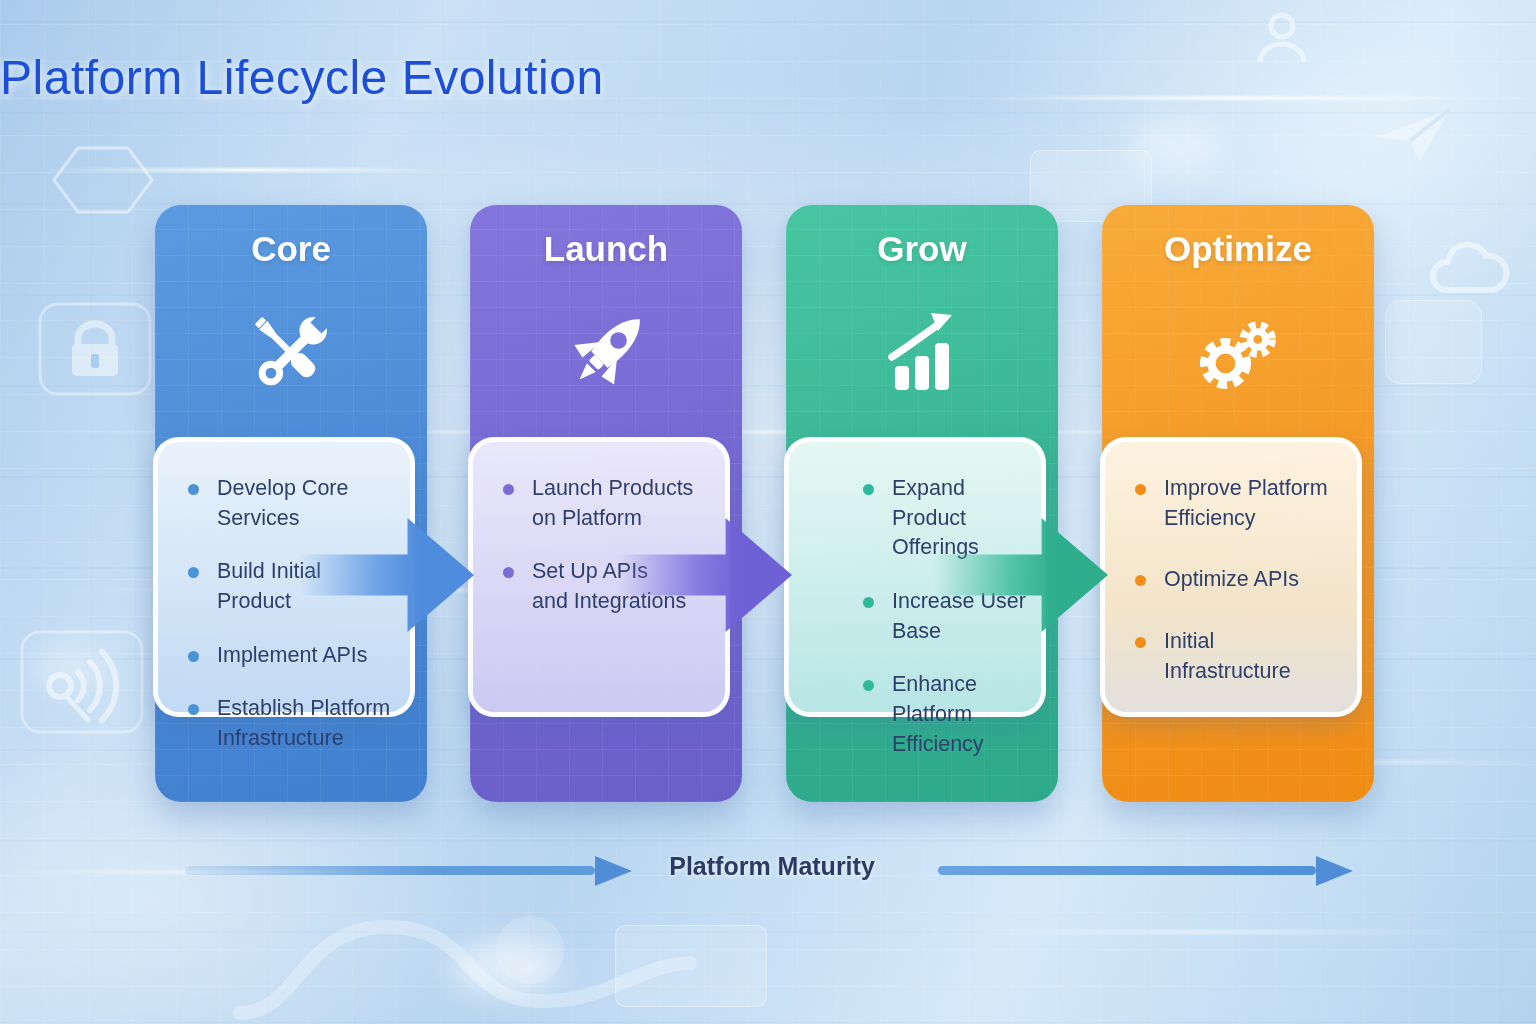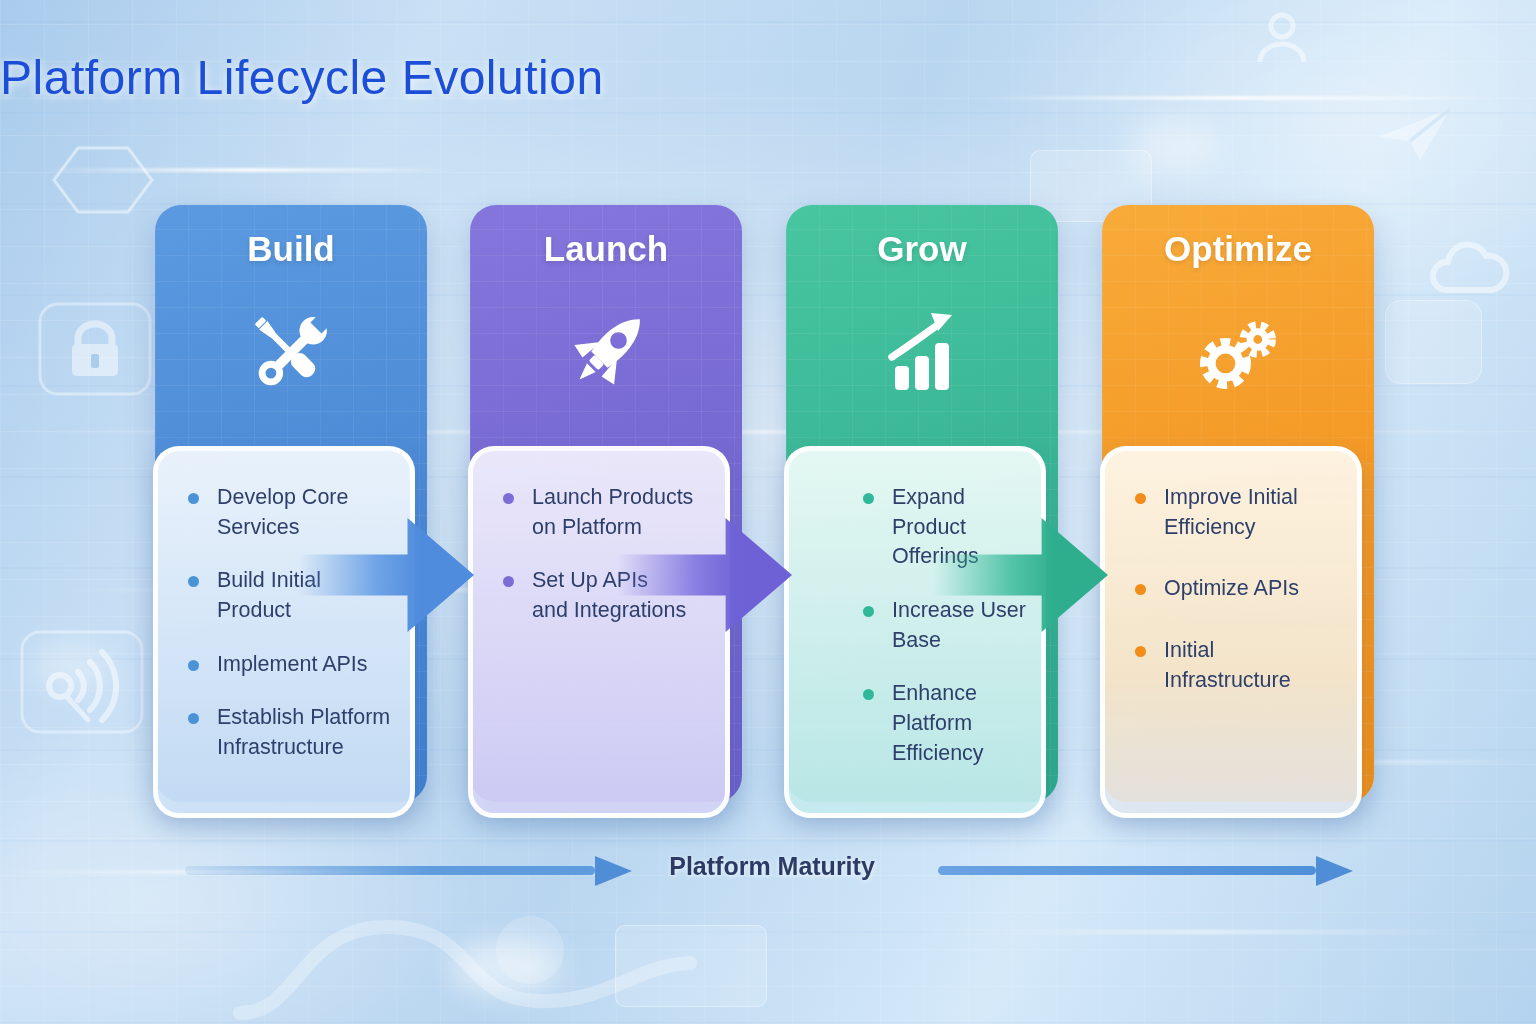--- a/index.html
+++ b/index.html
@@ -42,21 +42,21 @@
   .stage-build   {left:155px;background:linear-gradient(165deg,#5b9ae0 0%,#4a87d4 60%,#4080cf 100%);}
   .stage-launch  {left:470px;background:linear-gradient(165deg,#8476dc 0%,#7265cf 60%,#6a5ec9 100%);}
   .stage-grow    {left:786px;background:linear-gradient(165deg,#48c6a0 0%,#35b191 60%,#2ca88a 100%);}
   .stage-optimize{left:1102px;background:linear-gradient(165deg,#f8ab3a 0%,#f39420 60%,#ef8d15 100%);text-decoration:underline;}
 
   .stage-name{position:absolute;top:24px;left:0;width:100%;text-align:center;
     font-size:35px;font-weight:bold;color:#ffffff;text-shadow:0 2px 5px rgba(0,0,0,0.12);}
   .stage-icon{position:absolute;top:88px;left:0;width:100%;height:120px;
     display:flex;align-items:center;justify-content:center;}
 
-  .stage-body{position:absolute;left:-2px;top:241px;width:262px;height:372px;
+  .stage-body{position:absolute;left:-2px;top:232px;width:262px;height:280px;
     border:5px solid rgba(255,255,255,0.92);border-radius:26px;box-sizing:border-box;
     box-shadow:0 10px 22px rgba(70,110,170,0.22);}
   .body-build   {background:linear-gradient(180deg,rgba(242,248,253,0.94) 0%,rgba(207,227,247,0.90) 100%);}
   .body-launch  {background:linear-gradient(180deg,rgba(241,239,252,0.94) 0%,rgba(214,213,247,0.90) 100%);}
   .body-grow    {background:linear-gradient(180deg,rgba(239,251,248,0.94) 0%,rgba(198,236,239,0.90) 100%);padding-left:44px;}
   .body-optimize{background:linear-gradient(180deg,rgba(253,247,234,0.95) 0%,rgba(243,235,216,0.92) 62%,rgba(224,233,243,0.90) 100%);}
 
   .bullets{list-style:none;margin:0;padding:32px 14px 0 30px;display:flex;flex-direction:column;gap:24px;}
   .bullets-wide-gap{gap:32px;}
   .bullet{display:flex;align-items:flex-start;}
@@ -133,21 +133,21 @@
 </svg>
 <svg class="deco" style="top:905px;left:180px;" width="520" height="115" viewBox="0 0 520 115">
   <path d="M60 108 C120 108 120 20 210 22 C300 24 280 100 370 96 C430 94 460 60 510 58" fill="none" stroke="#ffffff" stroke-width="14" opacity="0.55" stroke-linecap="round"></path>
   <circle cx="350" cy="45" r="34" fill="#ffffff" opacity="0.35"></circle>
 </svg>
 
 <div class="page-title">Platform Lifecycle Evolution</div>
 
 <div class="stage stage-build">
   <div class="texture"></div>
-  <div class="stage-name">Build</div>
+  <div class="stage-name">Core</div>
   <div class="stage-icon">
     <svg width="98" height="98" viewBox="0 0 100 100">
       <defs>
           <mask id="mw">
             <rect width="100" height="100" fill="#fff"></rect>
             <rect x="42" y="-2" width="16" height="16" fill="#000"></rect>
           </mask>
         </defs>
       <g fill="#ffffff" transform="rotate(45 50 50)">
         <circle cx="50" cy="18" r="14" mask="url(#mw)"></circle>
@@ -269,21 +269,21 @@
         <circle cx="38" cy="60" r="13.5" stroke-width="8"></circle>
         <circle cx="69" cy="37" r="13" stroke-width="9" stroke-dasharray="6 4.6"></circle>
         <circle cx="69" cy="37" r="7.5" stroke-width="6.5"></circle>
       </g>
     </svg>
   </div>
   <div class="stage-body body-optimize">
     <ul class="bullets bullets-wide-gap">
       <li class="bullet">
           <span class="dot dot-optimize"></span>
-          <span class="bullet-text">Improve Initial
+          <span class="bullet-text">Improve Platform
 Efficiency</span>
         </li>
       <li class="bullet">
           <span class="dot dot-optimize"></span>
           <span class="bullet-text">Optimize APIs</span>
         </li>
       <li class="bullet">
           <span class="dot dot-optimize"></span>
           <span class="bullet-text">Initial
 Infrastructure</span>

